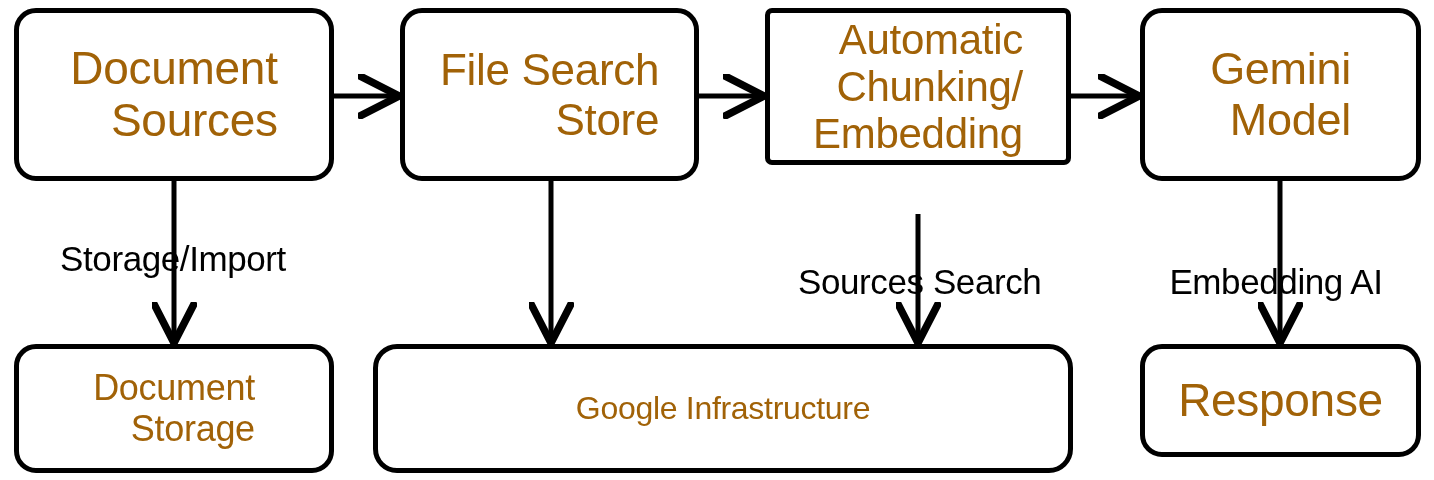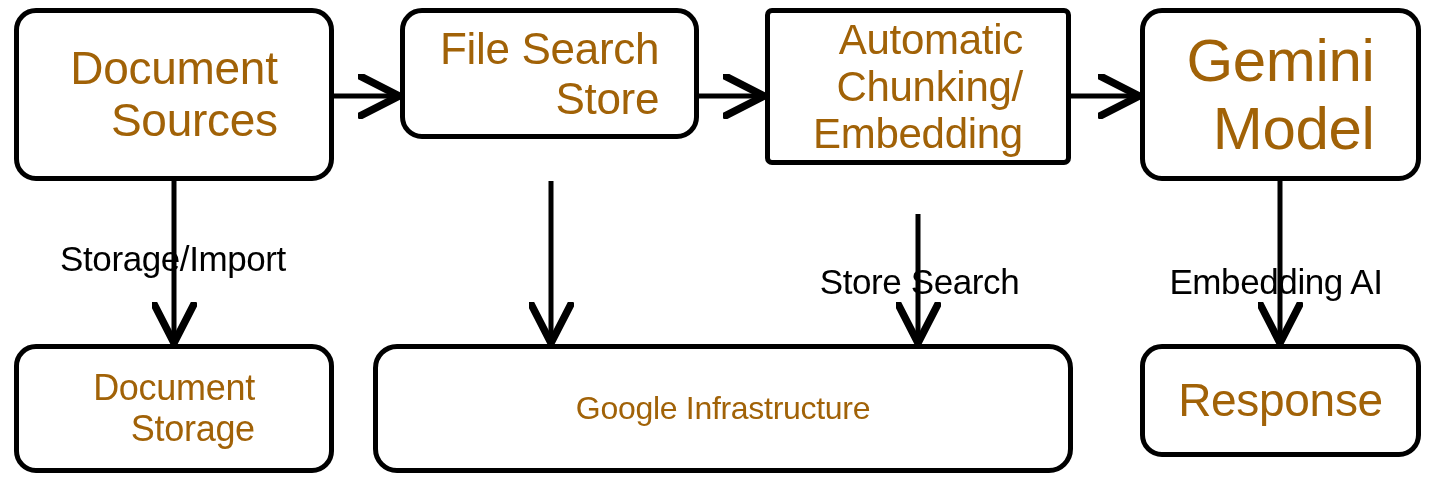--- a/index.html
+++ b/index.html
@@ -56,31 +56,31 @@
     white-space: nowrap;
     text-align: center;
     background: transparent;
   }
   
   #node-document-sources {
     left: 14px; top: 8px; width: 320px; height: 173px;
     font-size: 46px;
   }
   #node-file-search-store {
-    left: 400px; top: 8px; width: 299px; height: 131px;
+    left: 400px; top: 8px; width: 299px; height: 173px;
     font-size: 44px;
   }
   #node-chunking-embedding {
     left: 765px; top: 8px; width: 306px; height: 157px;
     font-size: 42px;
     border-radius: 7px;
   }
   #node-gemini-model {
     left: 1140px; top: 8px; width: 281px; height: 173px;
-    font-size: 60px;
+    font-size: 45px;
   }
   
   #node-document-storage {
     left: 14px; top: 344px; width: 320px; height: 129px;
     font-size: 36px;
   }
   #node-google-infrastructure {
     left: 373px; top: 344px; width: 700px; height: 129px;
     font-size: 32px;
     border-radius: 24px;
@@ -135,21 +135,21 @@
 Embedding</span>
   </div>
 
   <div class="node-box" id="node-gemini-model">
     <span class="node-label">Gemini
 Model</span>
   </div>
 
   <div class="edge-label" id="label-upload-import">Storage/Import</div>
 
-  <div class="edge-label" id="label-vector-search">Store Search</div>
+  <div class="edge-label" id="label-vector-search">Sources Search</div>
 
   <div class="edge-label" id="label-generative-ai">Embedding AI</div>
 
   <div class="node-box" id="node-document-storage">
     <span class="node-label">Document
 Storage</span>
   </div>
 
   <div class="node-box" id="node-google-infrastructure">
     <span class="node-label">Google Infrastructure</span>

